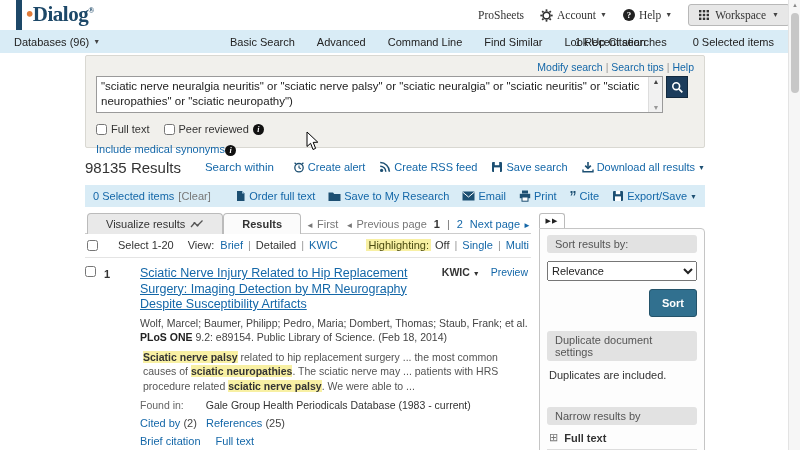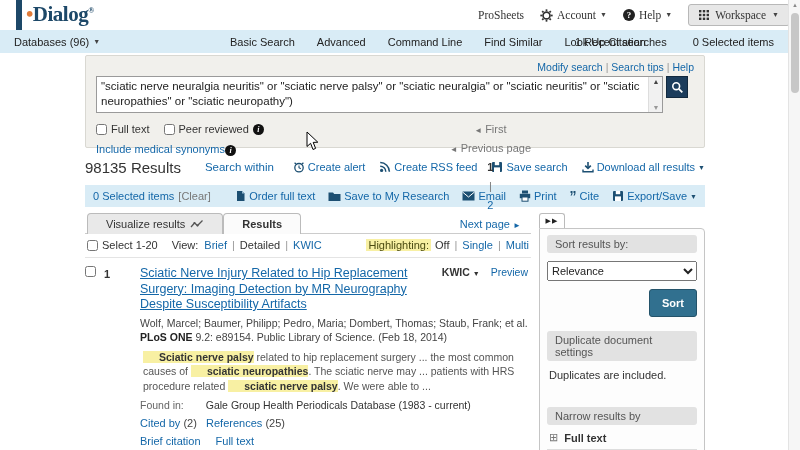--- a/index.html
+++ b/index.html
@@ -61,26 +61,26 @@
   .sel-actions a { color:#1467a8; text-decoration:none; display:flex; align-items:center; gap:3px; cursor:pointer; }
   .cite-icn { color:#1c4f72; font-weight:bold; font-size:14px; line-height:8px; }
 
   .columns { margin-top:6px; display:flex; }
   .left-col { width:446px; }
 
   .tabs-row { display:flex; align-items:flex-end; position:relative; }
   .tab { border:1px solid #bbb; border-bottom:none; border-radius:4px 4px 0 0; padding:4px 18px; font-size:11px; cursor:pointer; }
   .tab.active { background:#fbfbfb; font-weight:bold; color:#333; }
   .tab.inactive { background:#e9e9e9; color:#333; margin-left:2px; display:flex; gap:5px; align-items:center; }
-  .pag { position:absolute; right:0; bottom:4px; font-size:11px; color:#777; display:flex; gap:7px; align-items:center;flex-direction:column; }
+  .pag { position:absolute; right:0; bottom:4px; font-size:11px; color:#777; display:flex; gap:7px; align-items:center; }
   .pag .arrow { font-size:8px; }
   .pag .cur { color:#333; font-weight:bold; }
   .pag a { color:#1467a8; text-decoration:none; cursor:pointer; }
   .view-row { border-top:1px solid #ccc; margin-top:-1px; padding:5px 2px 6px 2px; font-size:11px; color:#333; display:flex; align-items:center; border-bottom:1px solid #e4e4e4; }
-  .view-row label { display:flex; gap:4px; align-items:center; cursor:pointer; }
+  .view-row label { display:flex; gap:20px; align-items:center; cursor:pointer; }
   .view-row .vlabel { margin-left:14px; }
   .view-row a { color:#1467a8; text-decoration:none; cursor:pointer; }
   .view-row .sep { color:#999; margin:0 5px; }
   .hl-group { margin-left:auto; display:flex; align-items:center; }
   .hl-label { background:#f8f0a3; color:#4a4a10; padding:0 2px; }
   .hl-off { color:#333; margin-left:4px; }
 
   .result { padding:8px 0 6px 0; }
   .res-head { display:flex; }
   .res-cb { margin-left:2px; margin-top:3px; }
@@ -88,21 +88,21 @@
   .res-body { margin-left:22px; width:388px; }
   .res-title-row { display:flex; }
   .res-title { width:300px; font-size:12.5px; color:#1467a8; text-decoration:underline; line-height:1.25; cursor:pointer; }
   .res-tools { margin-left:auto; font-size:10.5px; white-space:nowrap; }
   .res-kwic { color:#333; font-weight:bold; cursor:pointer; }
   .res-kwic .dd { color:#333; }
   .res-preview { color:#1467a8; margin-left:8px; text-decoration:none; cursor:pointer; }
   .res-authors { margin-top:4px; font-size:10.5px; color:#444; line-height:1.3; }
   .res-authors b { color:#222; }
   .res-snippet { margin-top:6px; margin-left:3px; font-size:10.5px; color:#555; line-height:1.35; }
-  .hl { background:#f8f0a3; color:#333; font-weight:bold;padding-left:16px; }
+  .hl { background:#f8f0a3; color:#333; font-weight:bold; }
   .found-row { margin-top:6px; font-size:10.5px; color:#333; }
   .found-row .fl { color:#666; margin-right:22px; }
   .cited-row { margin-top:6px; font-size:11px; }
   .cited-row a { color:#1467a8; text-decoration:none; cursor:pointer; }
   .cited-row .cnt { color:#444; }
   .links-row { margin-top:6px; font-size:11px; }
   .links-row a { color:#1467a8; text-decoration:none; margin-right:12px; cursor:pointer; }
 
   
   .sidebar { width:166px; margin-left:8px; }

